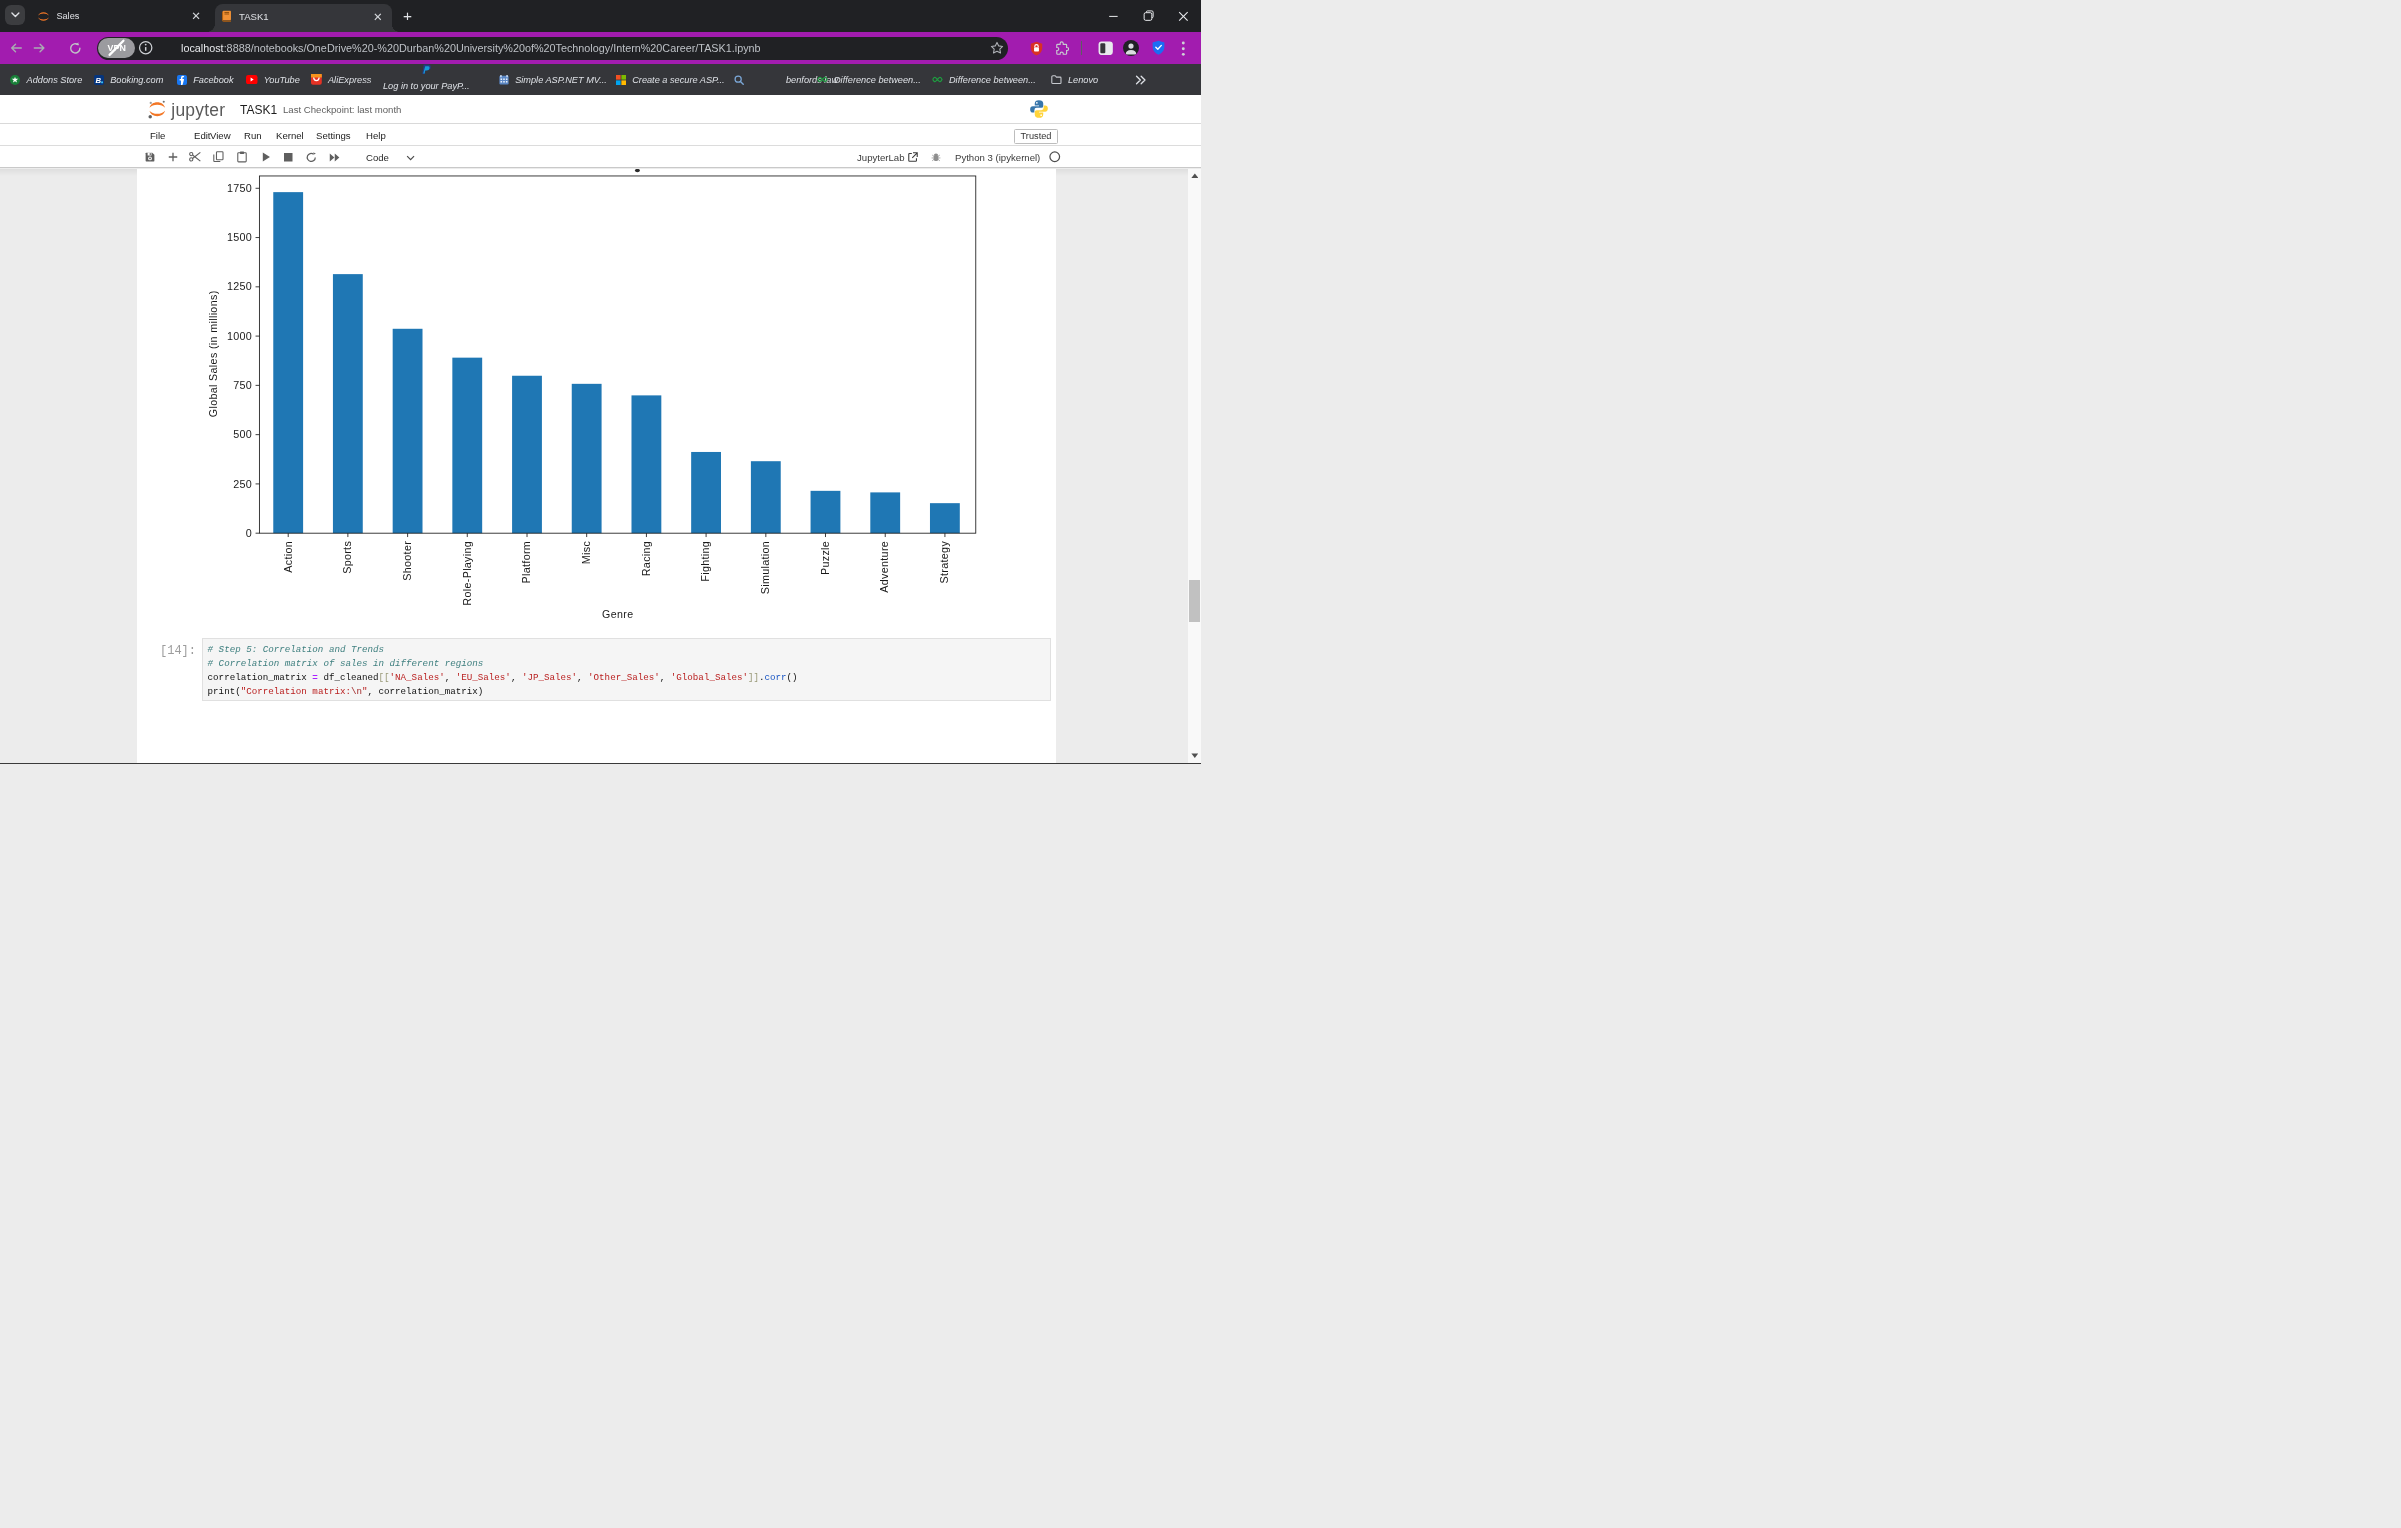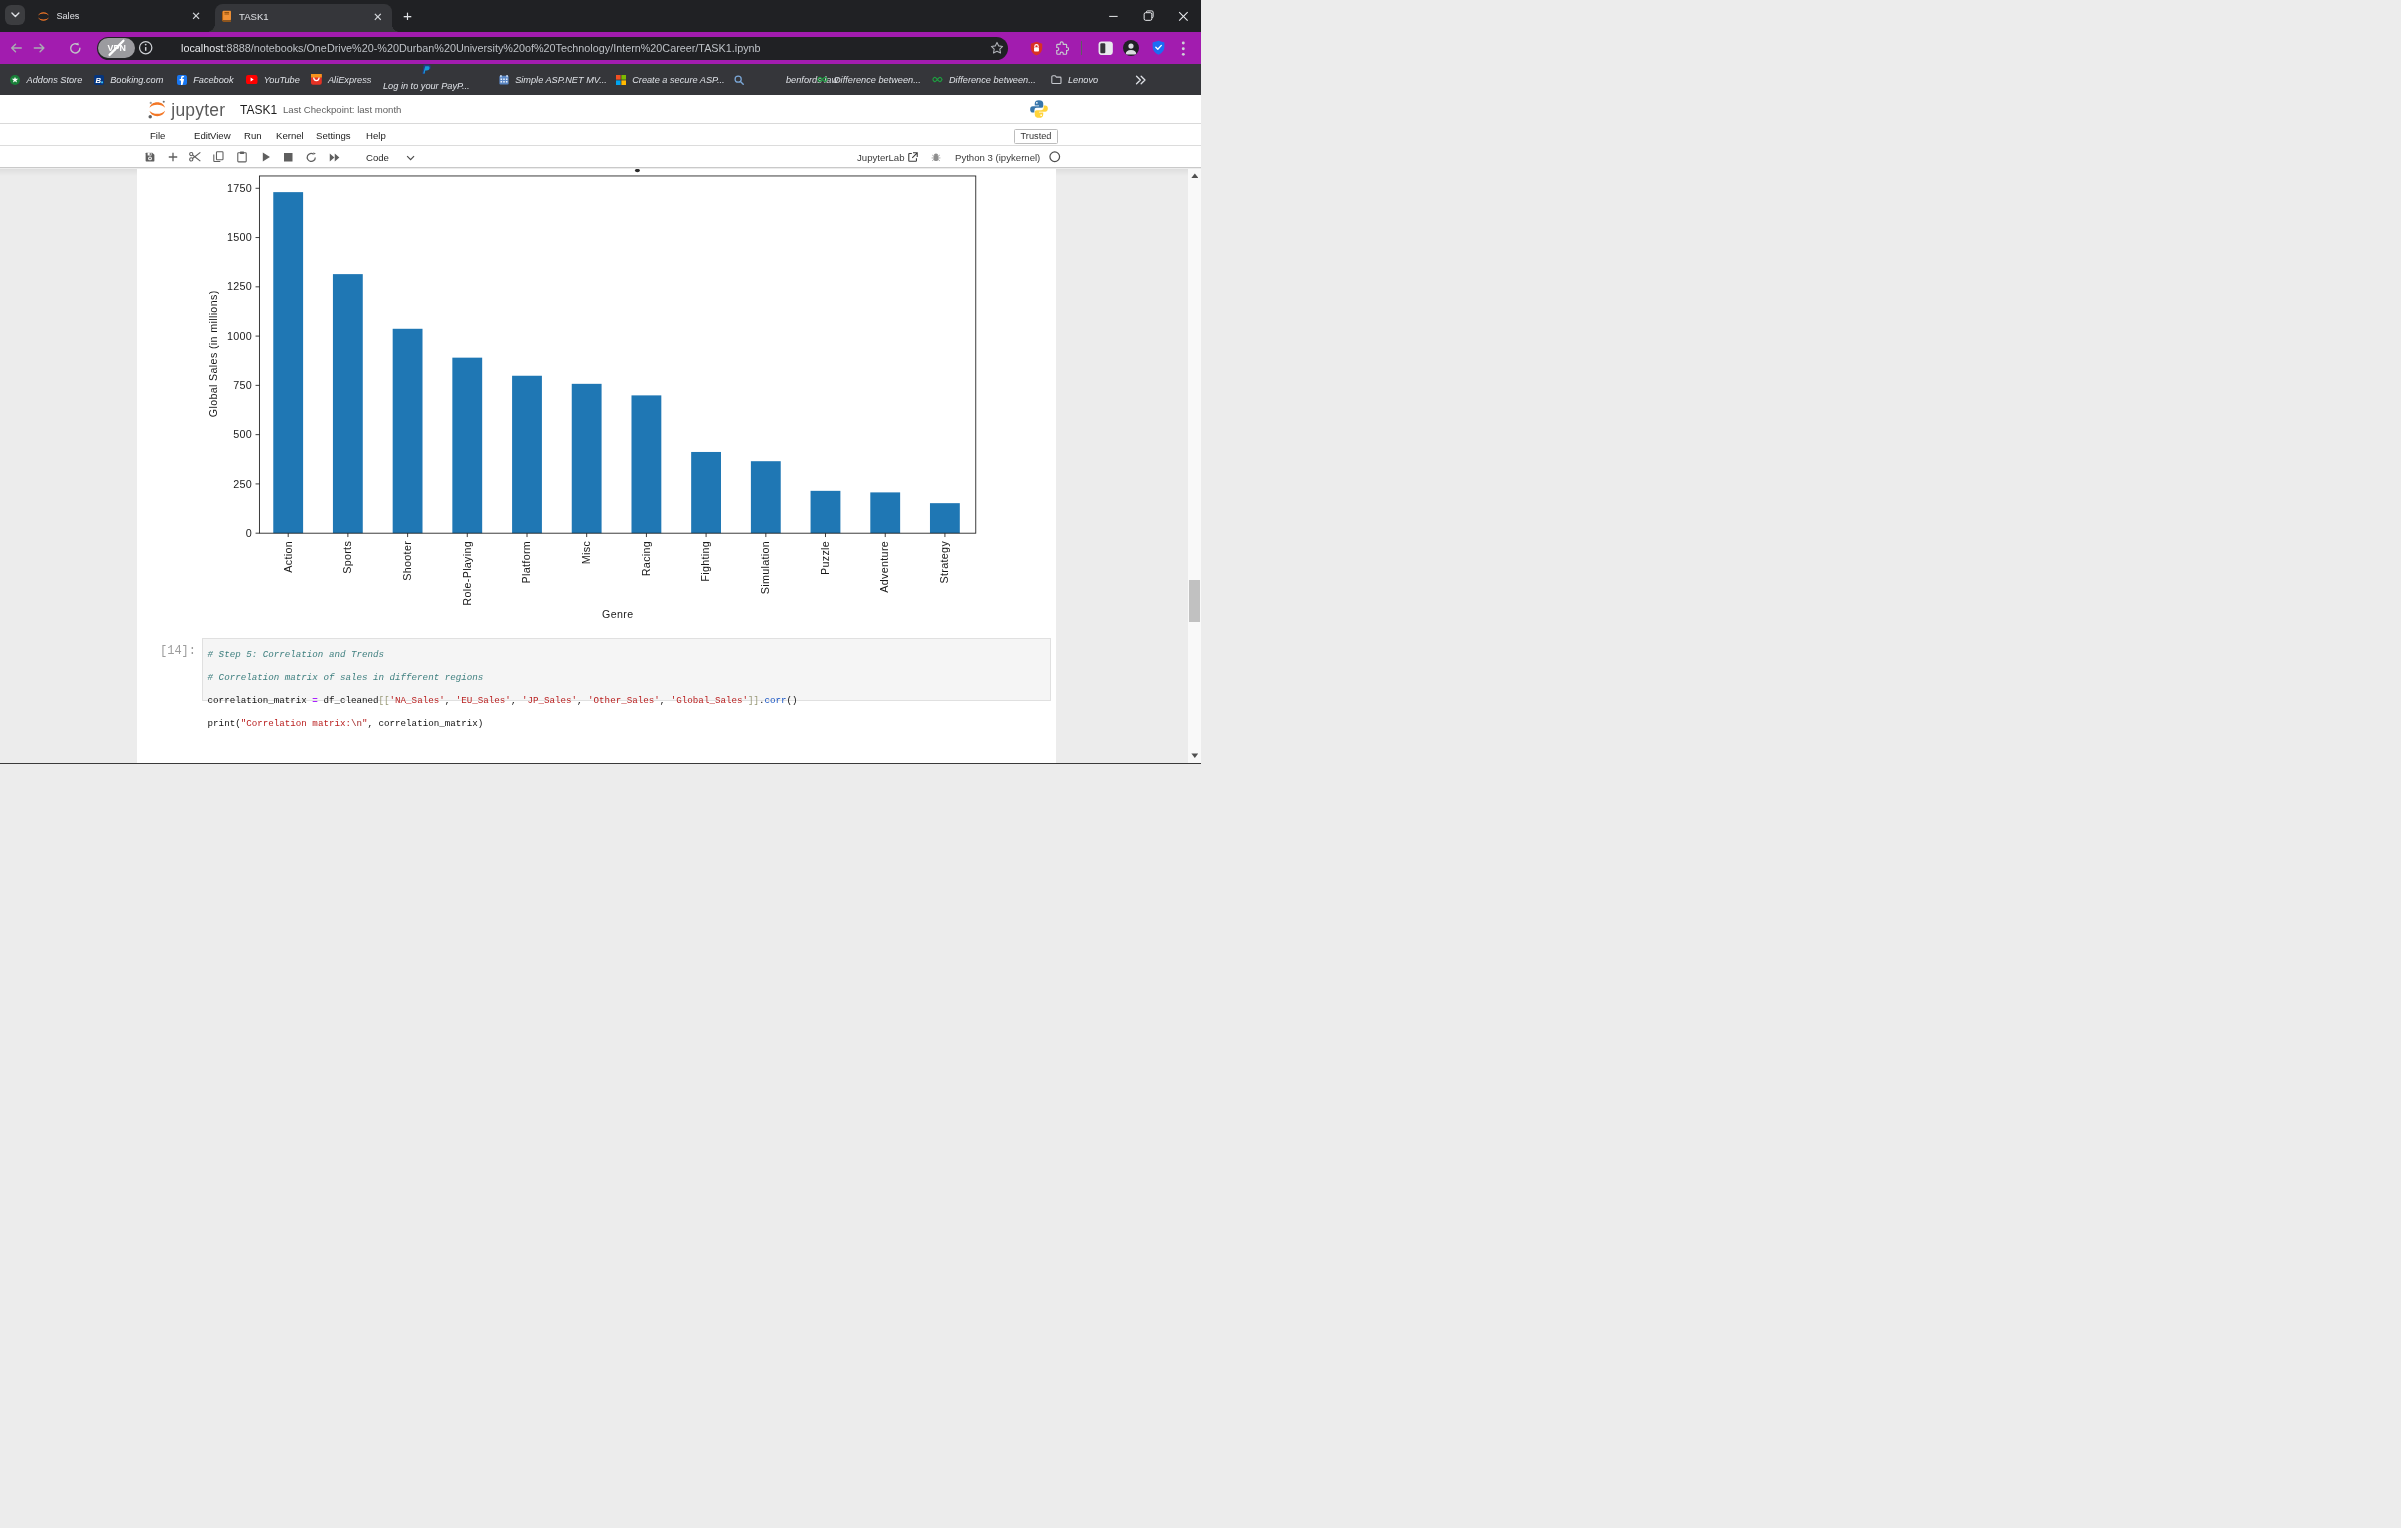--- a/index.html
+++ b/index.html
@@ -39,21 +39,21 @@
   .jtoolbar { position:absolute; left:0; top:146px; width:1201px; height:22px; background:#fff; border-bottom:0.8px solid #c9c9c9; }
   .ticon { position:absolute; top:0; height:22px; display:flex; align-items:center; }
   .jright { color:#3b3b3b; font-size:9.6px; }
 
   
   .content { position:absolute; left:0; top:169px; width:1201px; height:596px; background:linear-gradient(#dedede, #ececec 7px); }
   .page { position:absolute; left:137px; top:0; width:919px; height:596px; background:#fff; }
   .scrollbar { position:absolute; left:1188px; top:0; width:13px; height:596px; background:#f9f9f9; }
   .sthumb { position:absolute; left:1.2px; top:411px; width:10.8px; height:42px; background:#c1c1c1; }
 
-  pre.mono { font-family:"Liberation Mono", monospace; font-size:9.2px; line-height:23px; }
+  pre.mono { font-family:"Liberation Mono", monospace; font-size:9.2px; line-height:14px; }
   .cellbox { position:absolute; left:202px; top:469px; width:849px; height:63px; background:#f5f5f5; border:0.8px solid #e0e0e0; }
   .prompt { position:absolute; left:119px; top:475px; width:77px; text-align:right; font-family:"Liberation Mono", monospace; font-size:12px; color:#9c9c9c; }
   .codepre { position:absolute; left:4.6px; top:3.8px; color:#111; }
   pre.mono.outpre { position:absolute; left:207px; top:537px; line-height:13.3px; color:#111; }
   .com { color:#408080; font-style:italic; }
   .op { color:#aa22ff; font-weight:bold; }
   .str { color:#ba2121; }
   .esc { color:#9e1f1f; }
   .brk { color:#999977; }
   .fnc { color:#1a56c4; }

